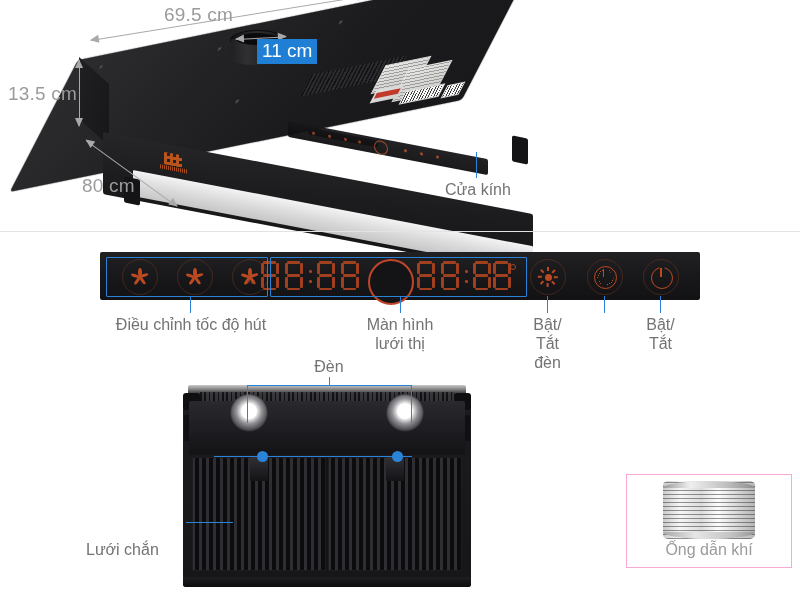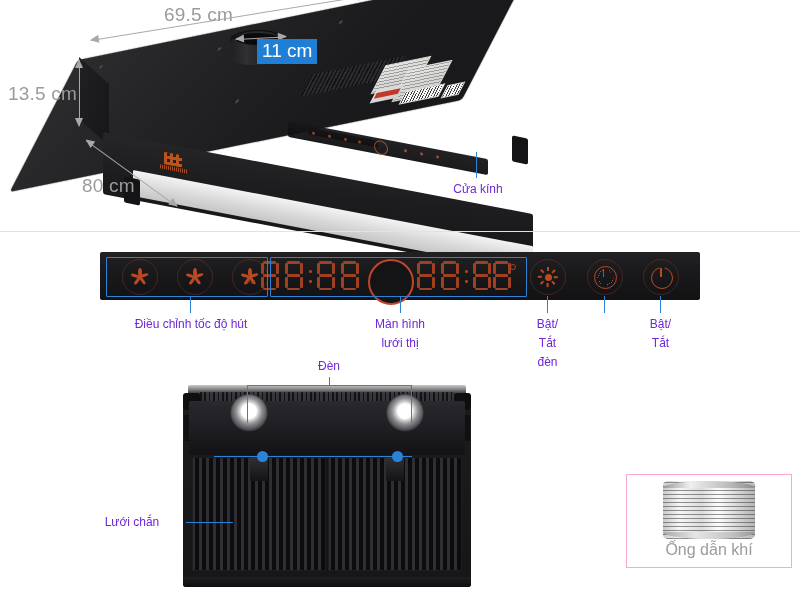--- a/index.html
+++ b/index.html
@@ -15,22 +15,22 @@
   .abs{position:absolute;}
 
   
   .dim-label{
     color:#9b9b9b;
     font-size:19px;
     letter-spacing:.2px;
     white-space:nowrap;
   }
   .callout{
-    color:#6d28d9;
-    font-size:12px;
+    color:#737373;
+    font-size:16px;
     line-height:19px;
     white-space:nowrap;
     text-align:center;
   }
   .callout.multi{white-space:normal;}
 
   
   .chip{
     background:#1e7fd4;
     color:#ffffff;
@@ -602,21 +602,21 @@
   <div class="lline v" style="left:247px;top:385px;height:38px;"></div>
   <div class="lline v" style="left:411px;top:385px;height:38px;"></div>
   <div class="lline v" style="left:329px;top:377px;height:9px;"></div>
   <div class="abs callout" style="left:299px;top:357px;width:60px;">Đèn</div>
 
   <div class="lline h" style="left:214px;top:456px;width:198px;"></div>
   <div class="bdot" style="left:257px;top:451px;"></div>
   <div class="bdot" style="left:392px;top:451px;"></div>
 
   <div class="lline h" style="left:186px;top:522px;width:47px;"></div>
-  <div class="abs callout" style="left:86px;top:513px;width:92px;text-align:center;">Lưới chắn</div>
+  <div class="abs callout" style="left:86px;top:540px;width:92px;text-align:left;">Lưới chắn</div>
 
   <div class="abs" id="acc">
     <div class="acc-frame">
       <div class="duct-img"></div>
       <div class="acc-cap">Ống dẫn khí</div>
     </div>
   </div>
 
 </div>
 

